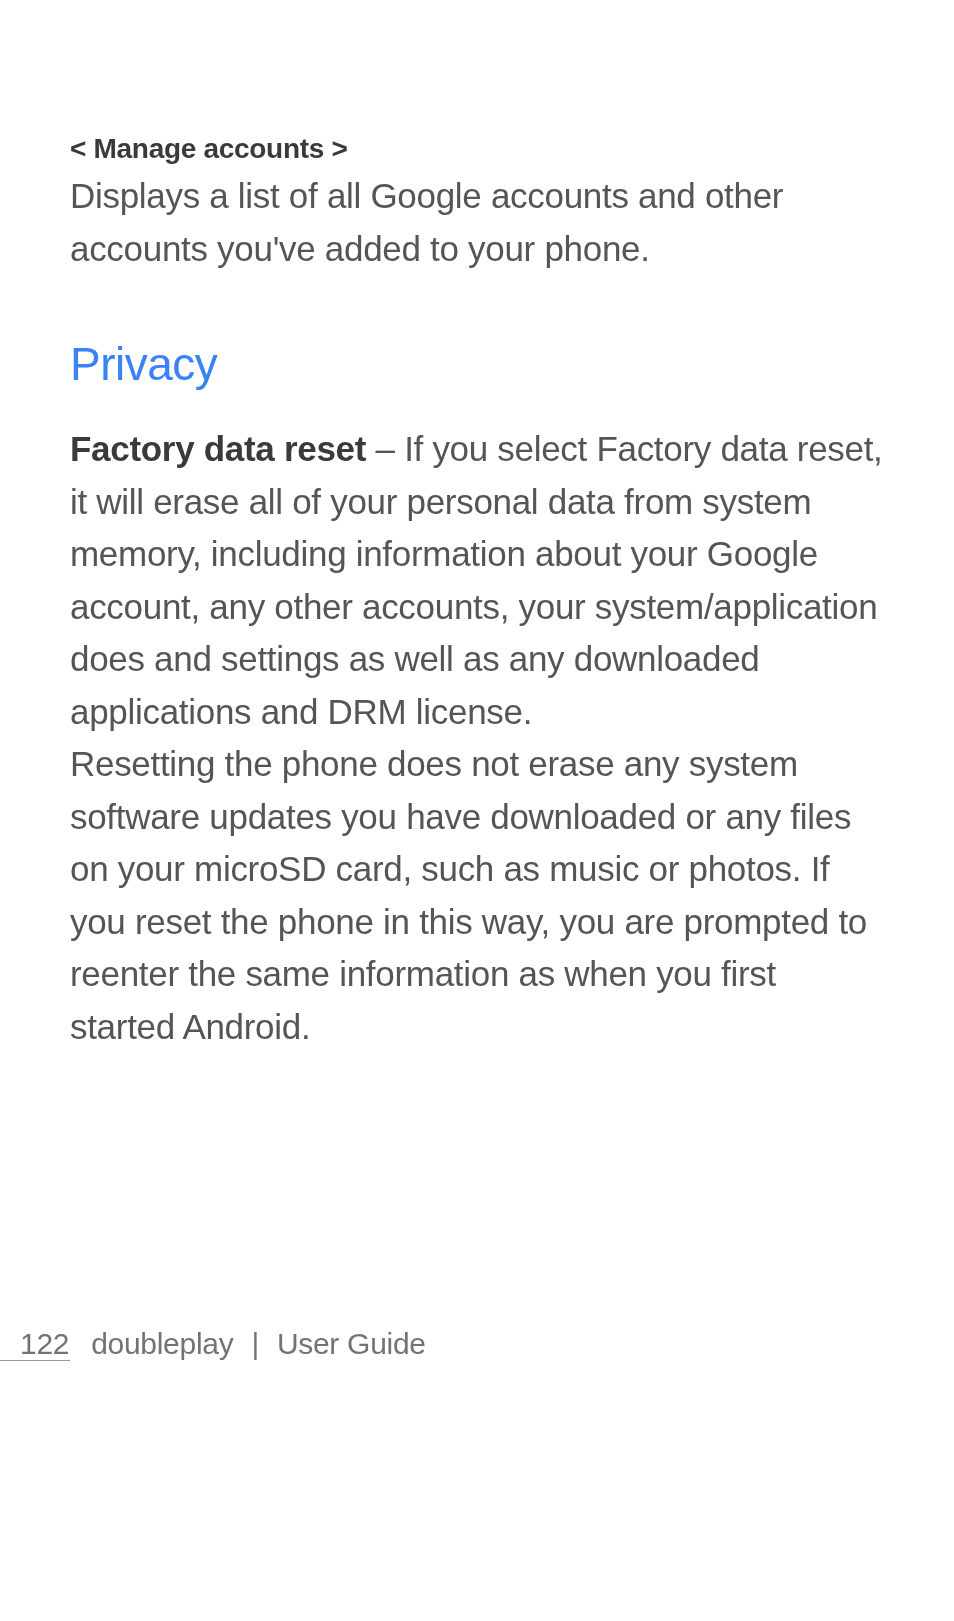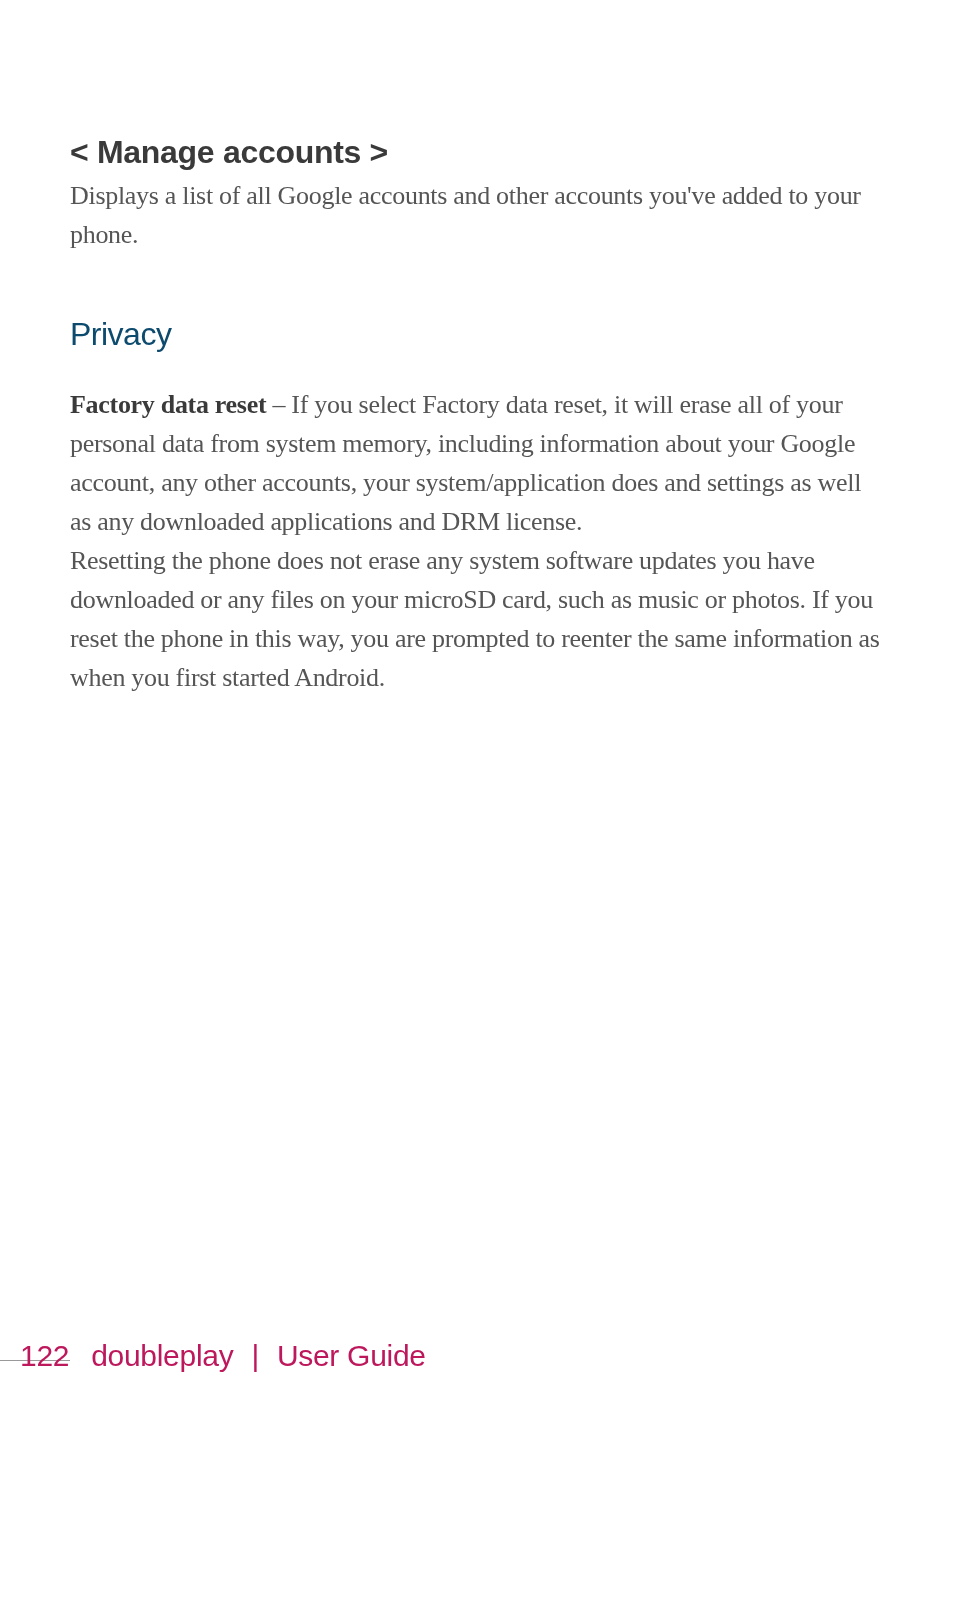--- a/index.html
+++ b/index.html
@@ -14,59 +14,58 @@
       font-family: 'Helvetica Neue', Helvetica, Arial, sans-serif;
       position: relative;
       color: #555555;
       font-weight: 300;
     }
     .content {
       padding: 128px 70px 0 70px;
     }
     .section-label {
       font-weight: 600;
-      font-size: 32px;
+      font-size: 28px;
       color: #3a3a3a;
       line-height: 1.5;
       letter-spacing: -0.3px;
     }
     .body-text {
-      font-size: 26px;
+      font-size: 35px;
       color: #555555;
       line-height: 1.5;
       letter-spacing: -0.3px;
       font-weight: 300;
-      font-family: Liberation Serif, serif;
     }
     .heading {
-      color: #0c4a6e;
-      font-size: 32px;
+      color: #3b82f6;
+      font-size: 46px;
       font-weight: 400;
       margin-top: 62px;
       margin-bottom: 32px;
       letter-spacing: -0.5px;
     }
     .bold-inline {
       font-weight: 600;
       color: #3a3a3a;
       text-align: right;
     }
     .footer {
       position: absolute;
       bottom: 260px;
       left: 0;
       width: 70px;
       border-top: 1px solid #999;
     }
     .footer-text {
       position: absolute;
-      bottom: 248px;
+      bottom: 260px;
       left: 20px;
       font-size: 30px;
-      color: #be185d;
+      color: #737373;
       font-weight: 300;
       letter-spacing: -0.3px;
     }
     .page-num {
       display: inline-block;
       margin-right: 14px;
     }
     .pipe {
       margin: 0 10px;
       font-weight: 300;

